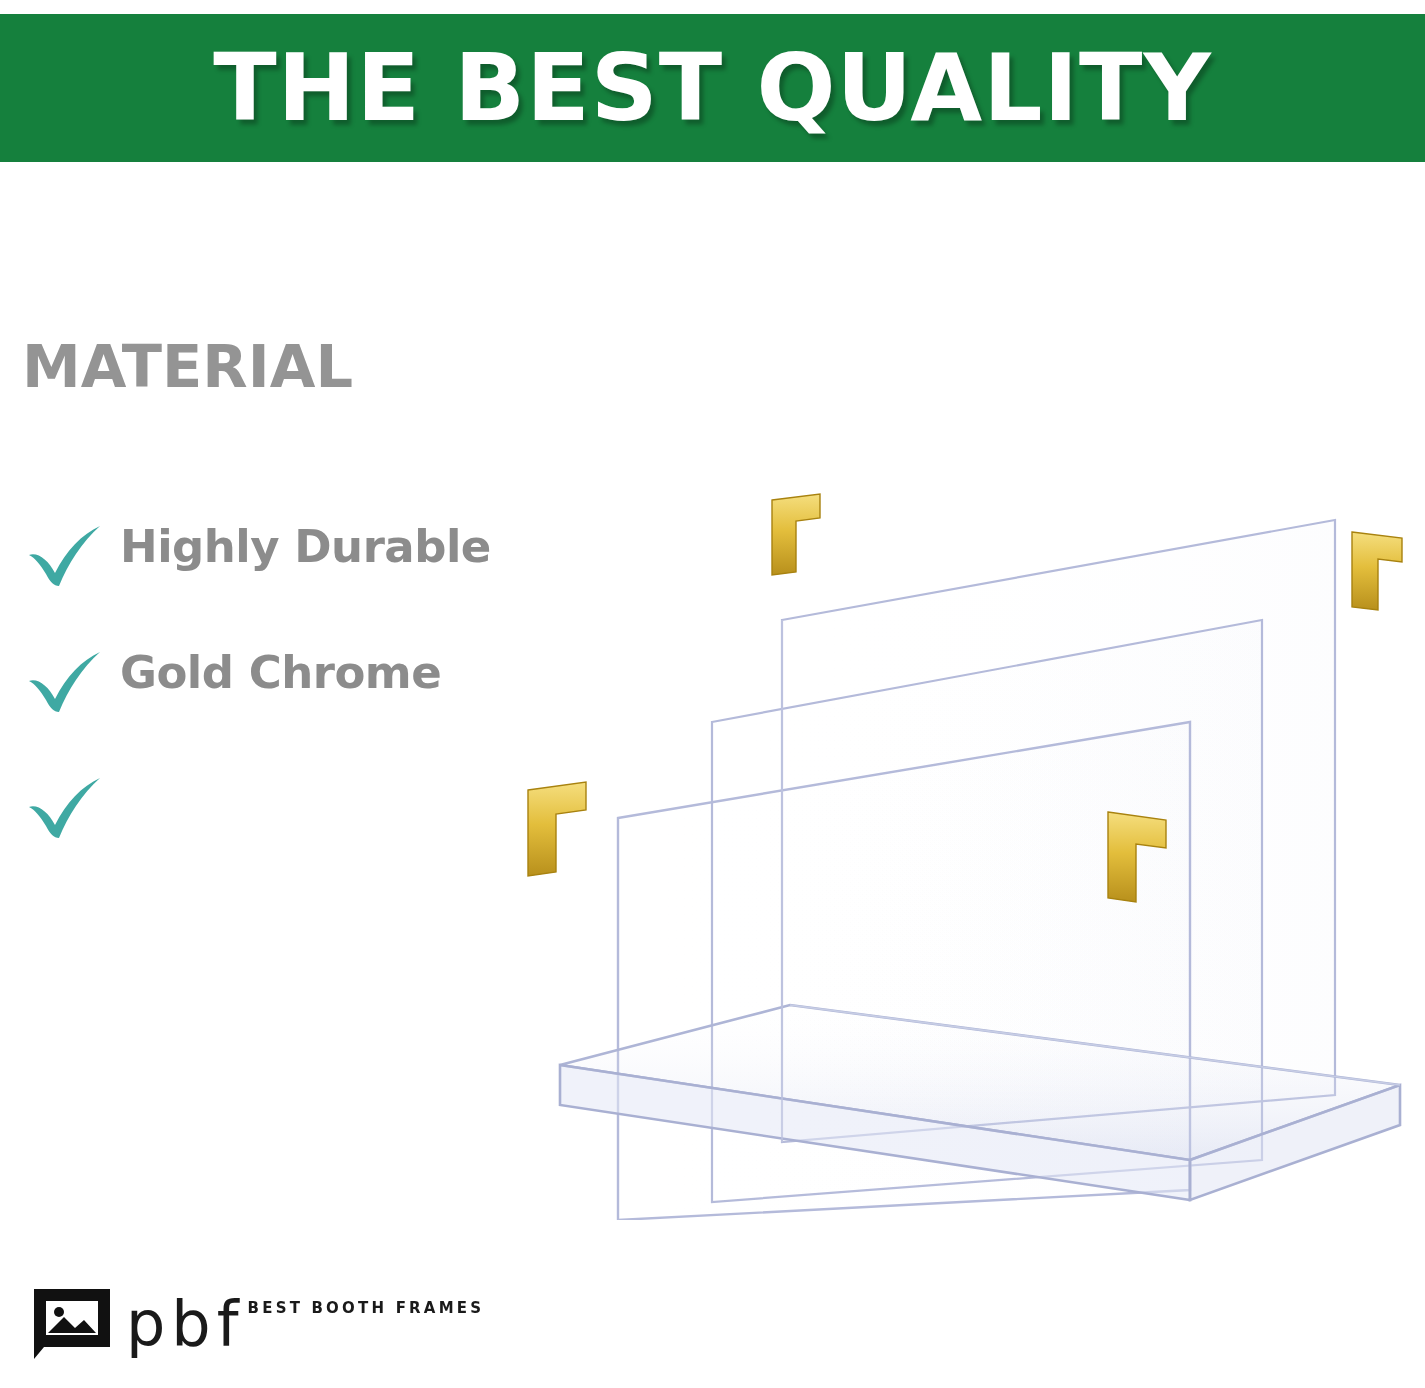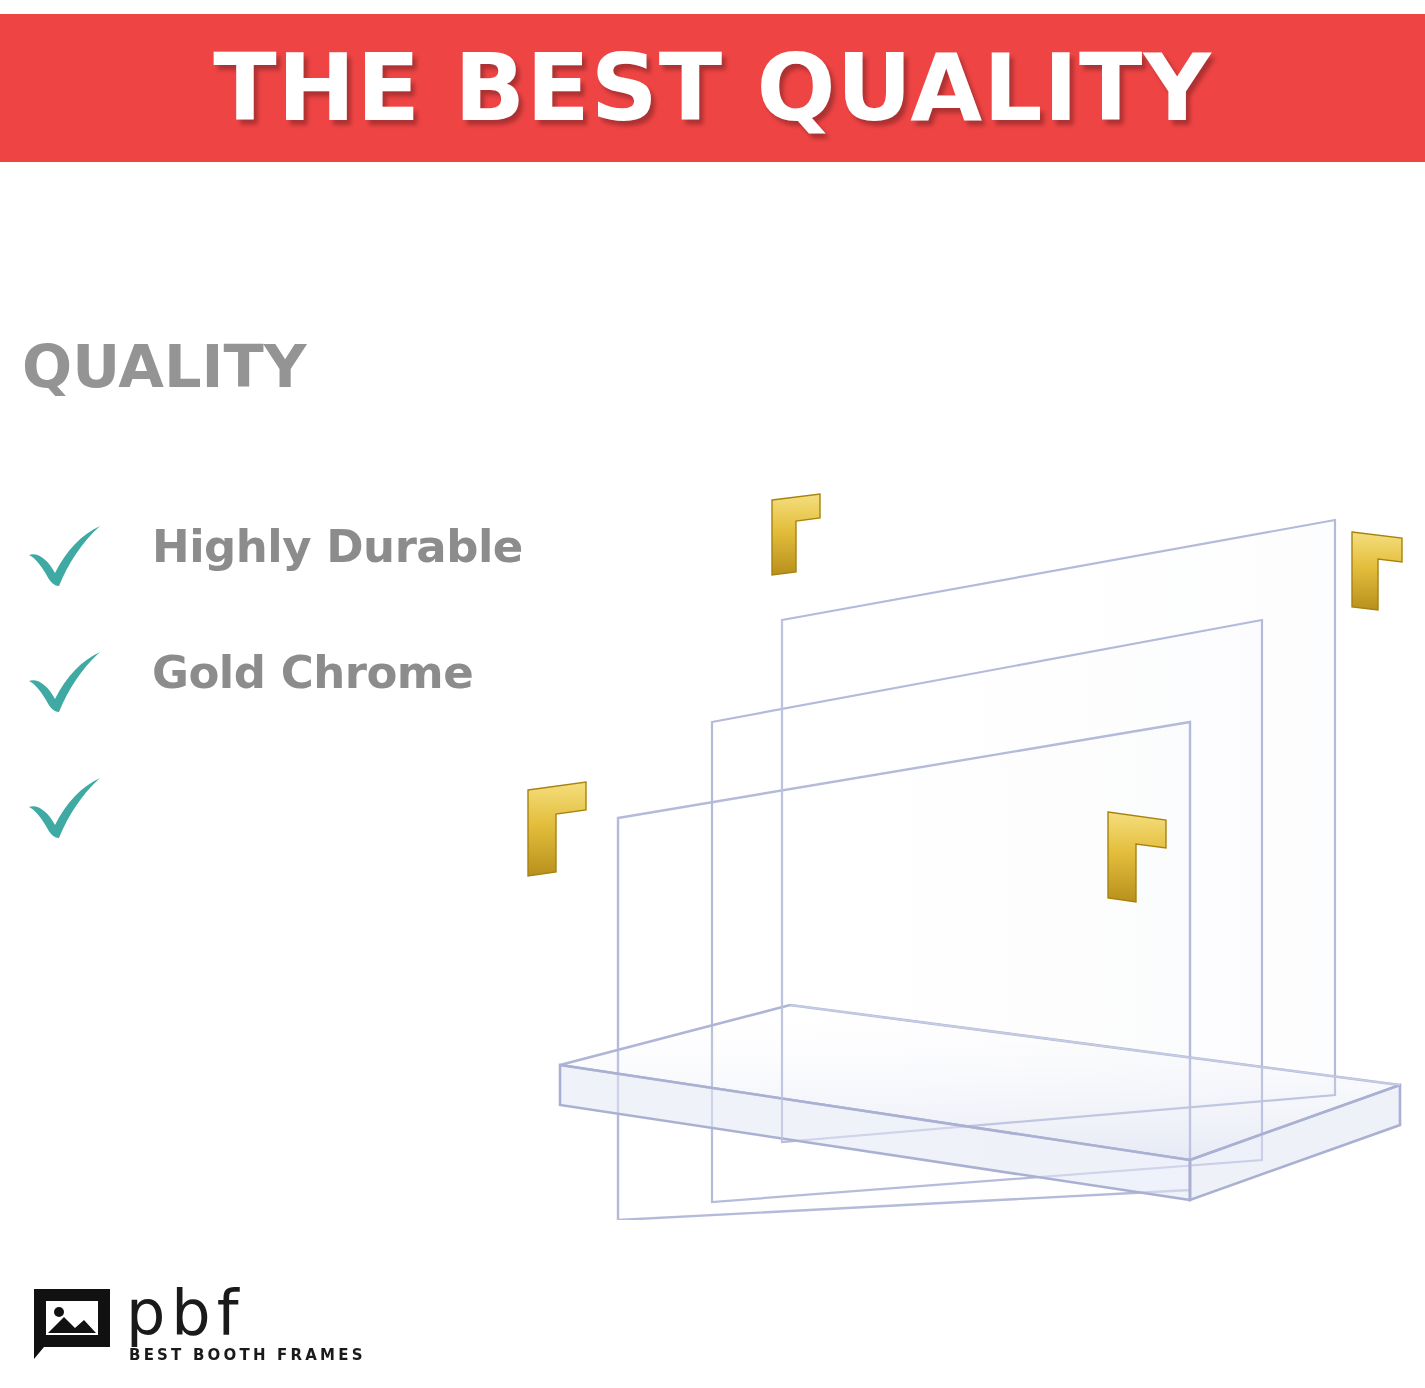--- a/index.html
+++ b/index.html
@@ -15,21 +15,21 @@
     overflow: hidden;
   }
 
   
   .banner {
     position: absolute;
     left: 0;
     top: 14px;
     width: 1425px;
     height: 148px;
-    background: #ef4444;
+    background: #15803d;
     display: flex;
     align-items: center;
     justify-content: center;
   }
   .banner-text {
     font-family: "DejaVu Sans", sans-serif;
     font-weight: 700;
     font-size: 93px;
     letter-spacing: 1px;
     color: #ffffff;
@@ -57,21 +57,20 @@
     position: absolute;
     left: 10px;
     top: 520px;
     width: 640px;
   }
   .feature {
     display: flex;
     align-items: flex-start;
     margin-bottom: 56px;
     min-height: 68px;
-    gap: 32px;
   }
   .check-wrap {
     width: 110px;
     flex: 0 0 110px;
     display: flex;
     justify-content: center;
     padding-top: 4px;
   }
   .check-wrap svg { display: block; }
   .feature-label {
@@ -103,21 +102,21 @@
     align-items: center;
   }
   .logo-mark {
     width: 84px;
     height: 78px;
     margin-right: 12px;
     flex: 0 0 84px;
   }
   .logo-text {
     display: flex;
-    flex-direction: column;
+    flex-direction: row;
     justify-content: center;
   }
   .logo-pbf {
     font-family: "DejaVu Sans", sans-serif;
     font-size: 62px;
     font-weight: 400;
     color: #1a1a1a;
     letter-spacing: 6px;
     line-height: 0.95;
   }
@@ -132,21 +131,21 @@
   }
 </style>
 </head>
 <body>
 
 <div class="banner">
   <div class="banner-text">THE BEST QUALITY</div>
 </div>
 
 <div class="heading">
-  <div>QUALITY</div>
+  <div>MATERIAL</div>
 </div>
 
 <div class="features">
 
   <div class="feature">
     <span class="check-wrap">
       <svg width="78" height="66" viewBox="0 0 78 66">
         <path d="M3 31 C12 28 22 36 29 49 C40 27 56 10 74 2 C56 18 42 40 33 62 C28 62 24 58 20 50 C14 40 9 34 3 31 Z" fill="#3FA9A3"></path>
       </svg>
     </span>

